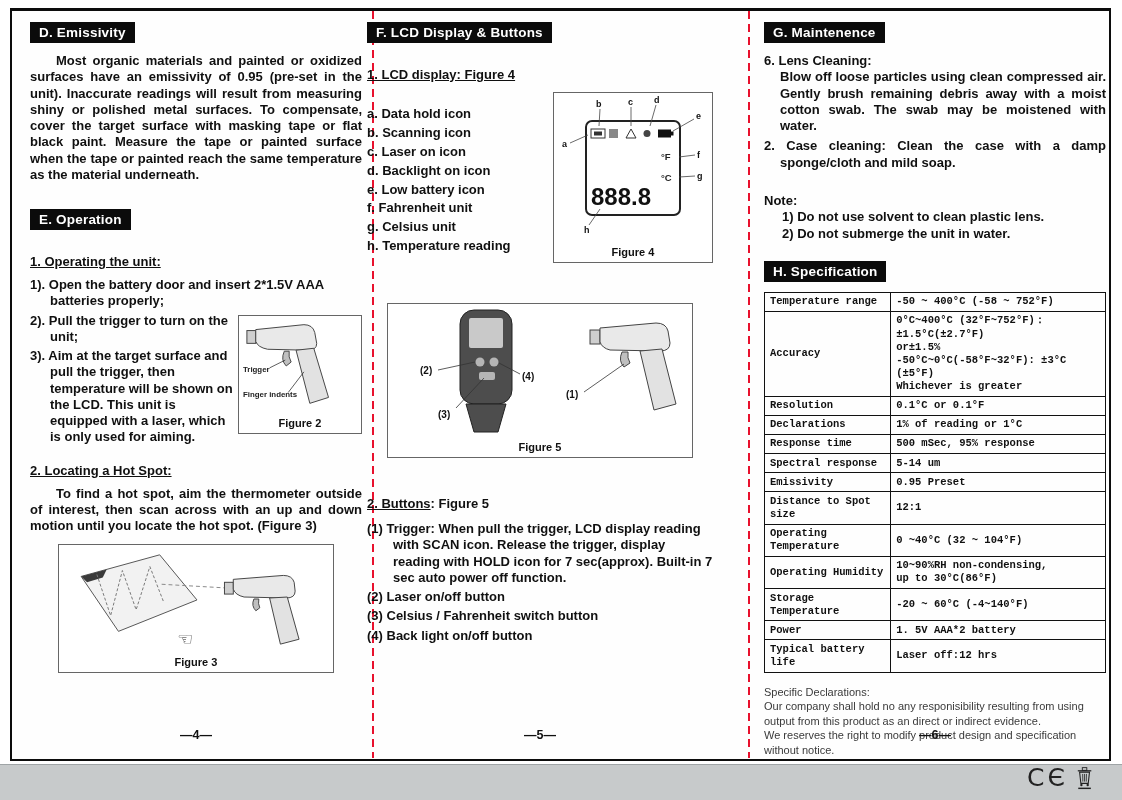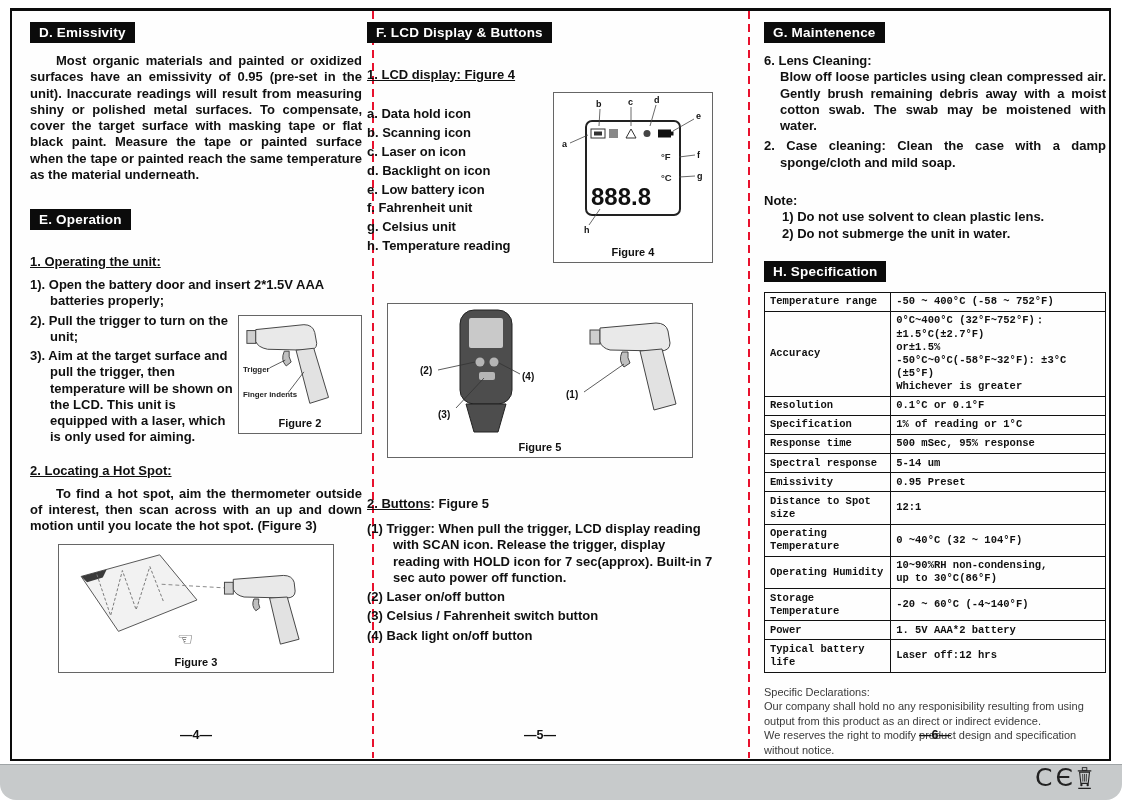--- a/index.html
+++ b/index.html
@@ -1,18 +1,18 @@
 <!DOCTYPE html>
 <html><head>
 <meta charset="utf-8">
 <style>
   * { margin:0; padding:0; box-sizing:border-box; }
   html,body { width:1122px; height:800px; }
   body { font-family:"Liberation Sans", sans-serif; background:#ffffff; }
-  .canvas { position:relative; width:1122px; height:800px; background:#ffffff; overflow:hidden;border-radius:16px; }
+  .canvas { position:relative; width:1122px; height:800px; background:#ffffff; overflow:hidden; }
   .bottom-strip { position:absolute; left:0; top:764px; width:1122px; height:36px; background:#c7cacb; border-top:1px solid #9fa4a6; }
   .page { position:absolute; left:10px; top:8px; width:1101px; height:753px; border:2px solid #0c0c0c; border-top-width:3px; background:#fefefe; }
   .divider { position:absolute; top:11px; width:2px; height:747px;
              background:repeating-linear-gradient(to bottom,#e8112d 0 8px,transparent 8px 13px); }
   .col { position:absolute; top:22px; height:722px; color:#101010; }
   #col1 { left:30px;  width:332px; }
   #col2 { left:367px; width:346px; }
   #col3 { left:764px; width:342px; }
 
   .black-header { display:inline-block; background:#0b0b0b; color:#ffffff; font-weight:bold;
@@ -44,21 +44,21 @@
 
   table.spec { width:100%; border-collapse:collapse; margin-top:8px; }
   table.spec td { border:1.5px solid #111; padding:2.5px 5px; font-size:10.5px; font-weight:bold;
                   color:#101010; vertical-align:middle; line-height:1.25;font-family:Liberation Mono, monospace; }
   td.lbl { width:37%; }
   .multiline { white-space:pre-line; }
   td.acc { font-size:9.2px; line-height:1.35; }
 
   .decl { font-size:11px; font-weight:normal; color:#3a3a3a; line-height:1.32; }
   .decl-block { margin-top:12px; }
-  .marks { display:flex; justify-content:flex-end; align-items:center; gap:0; margin-top:6px; padding-right:12px; }
+  .marks { display:flex; justify-content:flex-end; align-items:center; gap:8px; margin-top:6px; padding-right:12px; }
   .ce { font-family:"DejaVu Sans", sans-serif; font-size:25px; color:#222; letter-spacing:3px; }
 
   .pagenum { position:absolute; bottom:2px; left:0; width:100%; text-align:center; font-size:12.5px; font-weight:bold; }
   svg text { font-family:"Liberation Sans", sans-serif; }
 </style>
 </head>
 <body>
 
 <div class="canvas">
   <div class="page"></div>
@@ -224,21 +224,21 @@
             <td class="multiline acc">0°C~400°C (32°F~752°F)： ±1.5°C(±2.7°F)
 or±1.5%
 -50°C~0°C(-58°F~32°F):  ±3°C (±5°F)
 Whichever is greater</td>
           </tr>
         <tr>
             <td class="lbl">Resolution</td>
             <td>0.1°C or 0.1°F</td>
           </tr>
         <tr>
-            <td class="lbl">Specification</td>
+            <td class="lbl">Declarations</td>
             <td>1% of reading or 1°C</td>
           </tr>
         <tr>
             <td class="lbl">Response time</td>
             <td>500 mSec, 95% response</td>
           </tr>
         <tr>
             <td class="lbl">Spectral response</td>
             <td>5-14 um</td>
           </tr>

